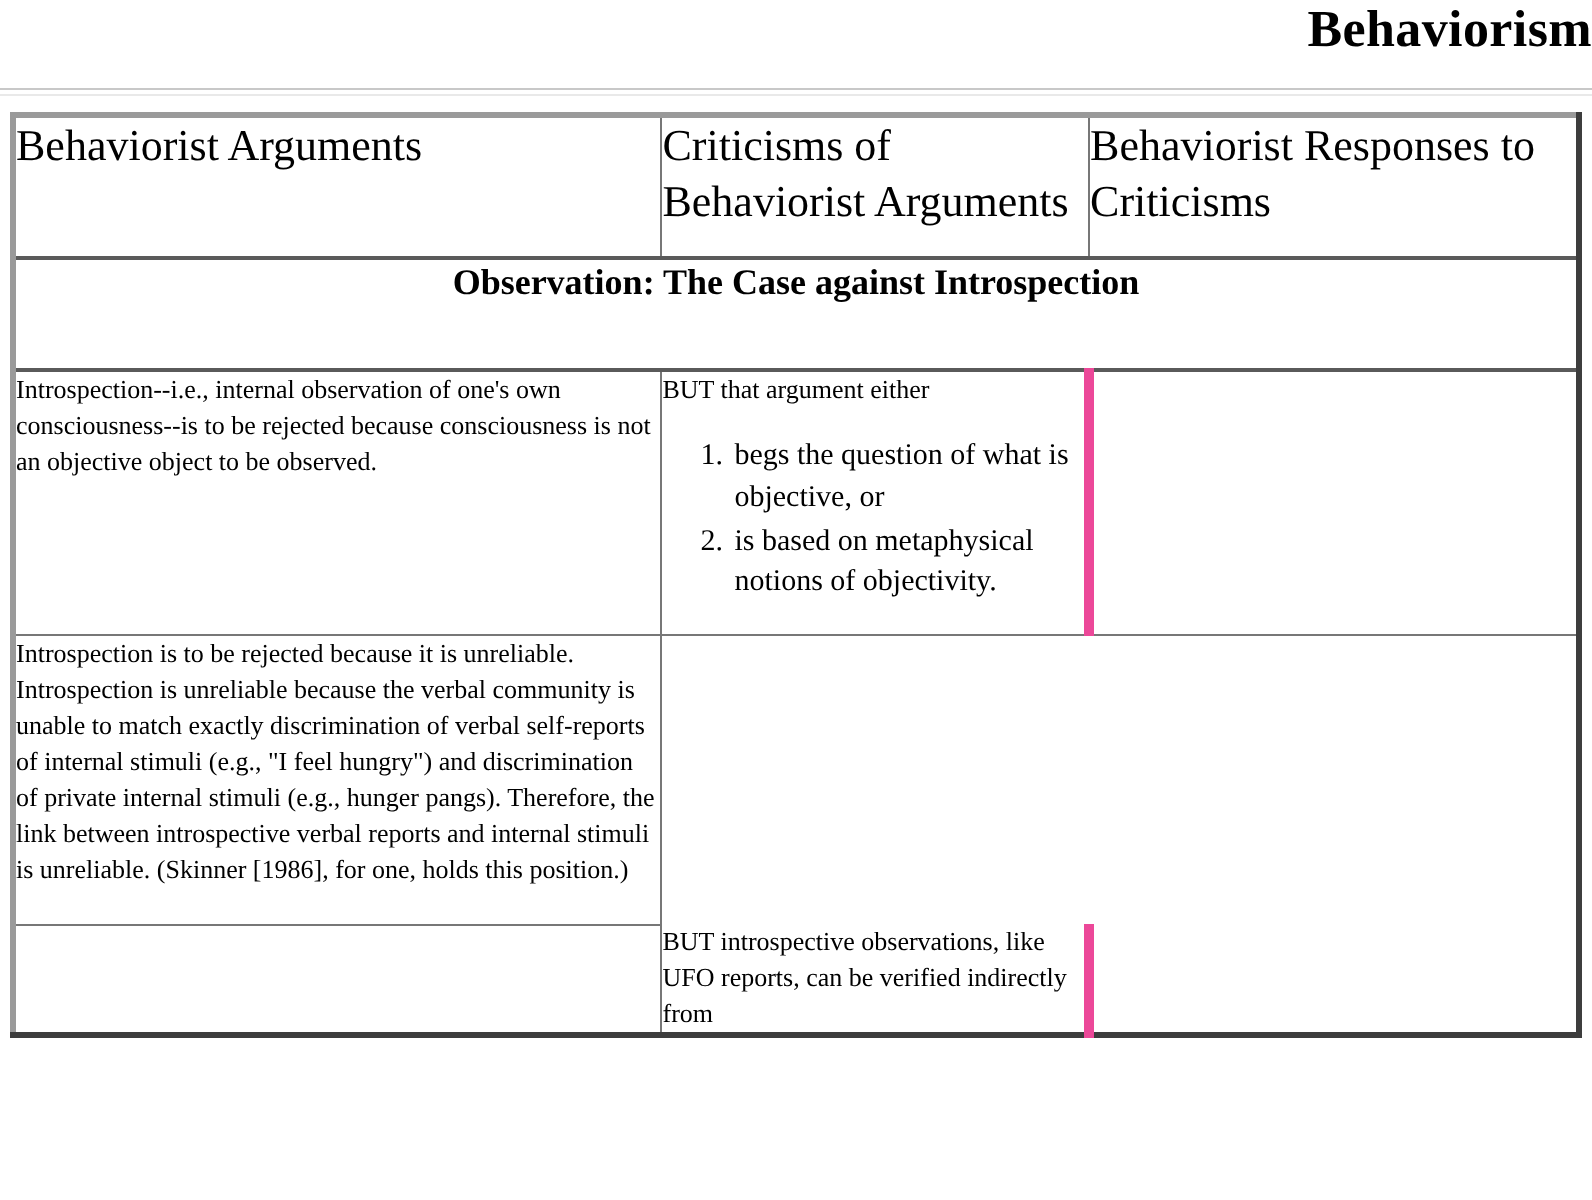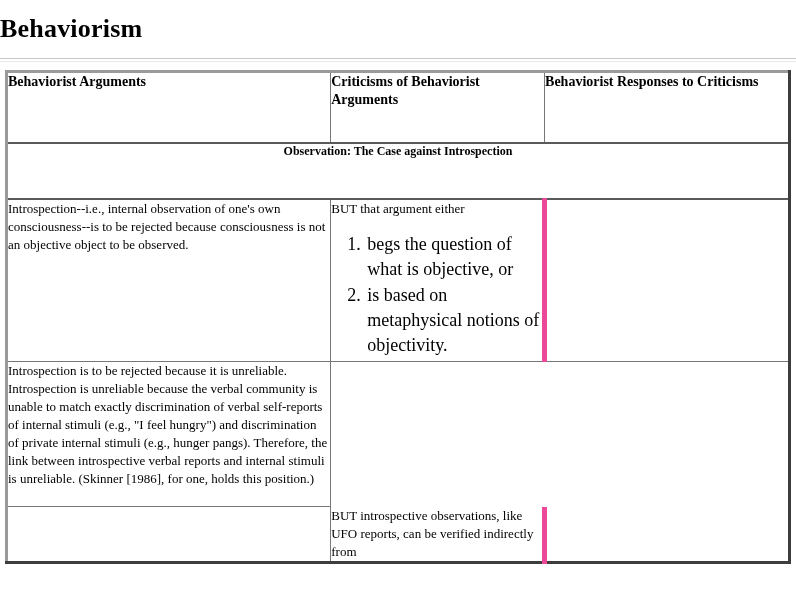--- a/index.html
+++ b/index.html
@@ -20,23 +20,22 @@
     width: 796px;
     height: 600px;
     position: relative;
     background: #ffffff;
     box-sizing: border-box;
   }
 
   
   .title-block {
     width: 100%;
-    padding-top: 14px;
     padding-bottom: 14px;
-    text-align: left;
+    text-align: right;
     box-sizing: border-box;
   }
   .doc-title {
     font-family: "Liberation Serif", "DejaVu Serif", serif;
     font-size: 26px;
     font-weight: bold;
     line-height: 1.15;
     margin: 0;
     letter-spacing: 0.2px;
   }
@@ -91,38 +90,38 @@
     border-right: 1px solid #777777;
     border-bottom: 1px solid #777777;
     padding: 10px 9px 10px 9px;
     height: 72px;
     box-sizing: border-box;
     vertical-align: top;
   }
   .hdr-cell.last { border-right: none; }
   .hdr-text {
     font-family: "Liberation Serif", "DejaVu Serif", serif;
-    font-size: 14px;
-    font-weight: bold;
+    font-size: 22px;
+    font-weight: normal;
     line-height: 1.28;
     display: block;
   }
 
   
   .section-cell {
     border-top: 2px solid #5a5a5a;
     border-bottom: 2px solid #5a5a5a;
     padding: 10px 8px 22px 8px;
     text-align: center;
     height: 56px;
     box-sizing: border-box;
   }
   .section-text {
     font-family: "Liberation Serif", "DejaVu Serif", serif;
-    font-size: 12px;
+    font-size: 18px;
     font-weight: bold;
     line-height: 1.3;
     display: block;
   }
 
   
   .body-cell {
     font-size: 13px;
     line-height: 1.38;
     padding: 8px 9px 8px 9px;
@@ -150,21 +149,21 @@
 
   .para {
     margin: 0 0 0 0;
     font-size: 13px;
     line-height: 1.38;
   }
 
   ol.inner-list {
     margin: 14px 0 4px 0;
     padding-left: 34px;
-    font-size: 18px;
+    font-size: 15px;
     line-height: 1.38;
   }
   ol.inner-list li {
     margin: 0 0 1px 0;
     padding-left: 2px;
   }
 
   .row-tall-1 { height: 132px; }
   .row-short  { height: 64px; }
   .row-tall-2 { height: 145px; }

